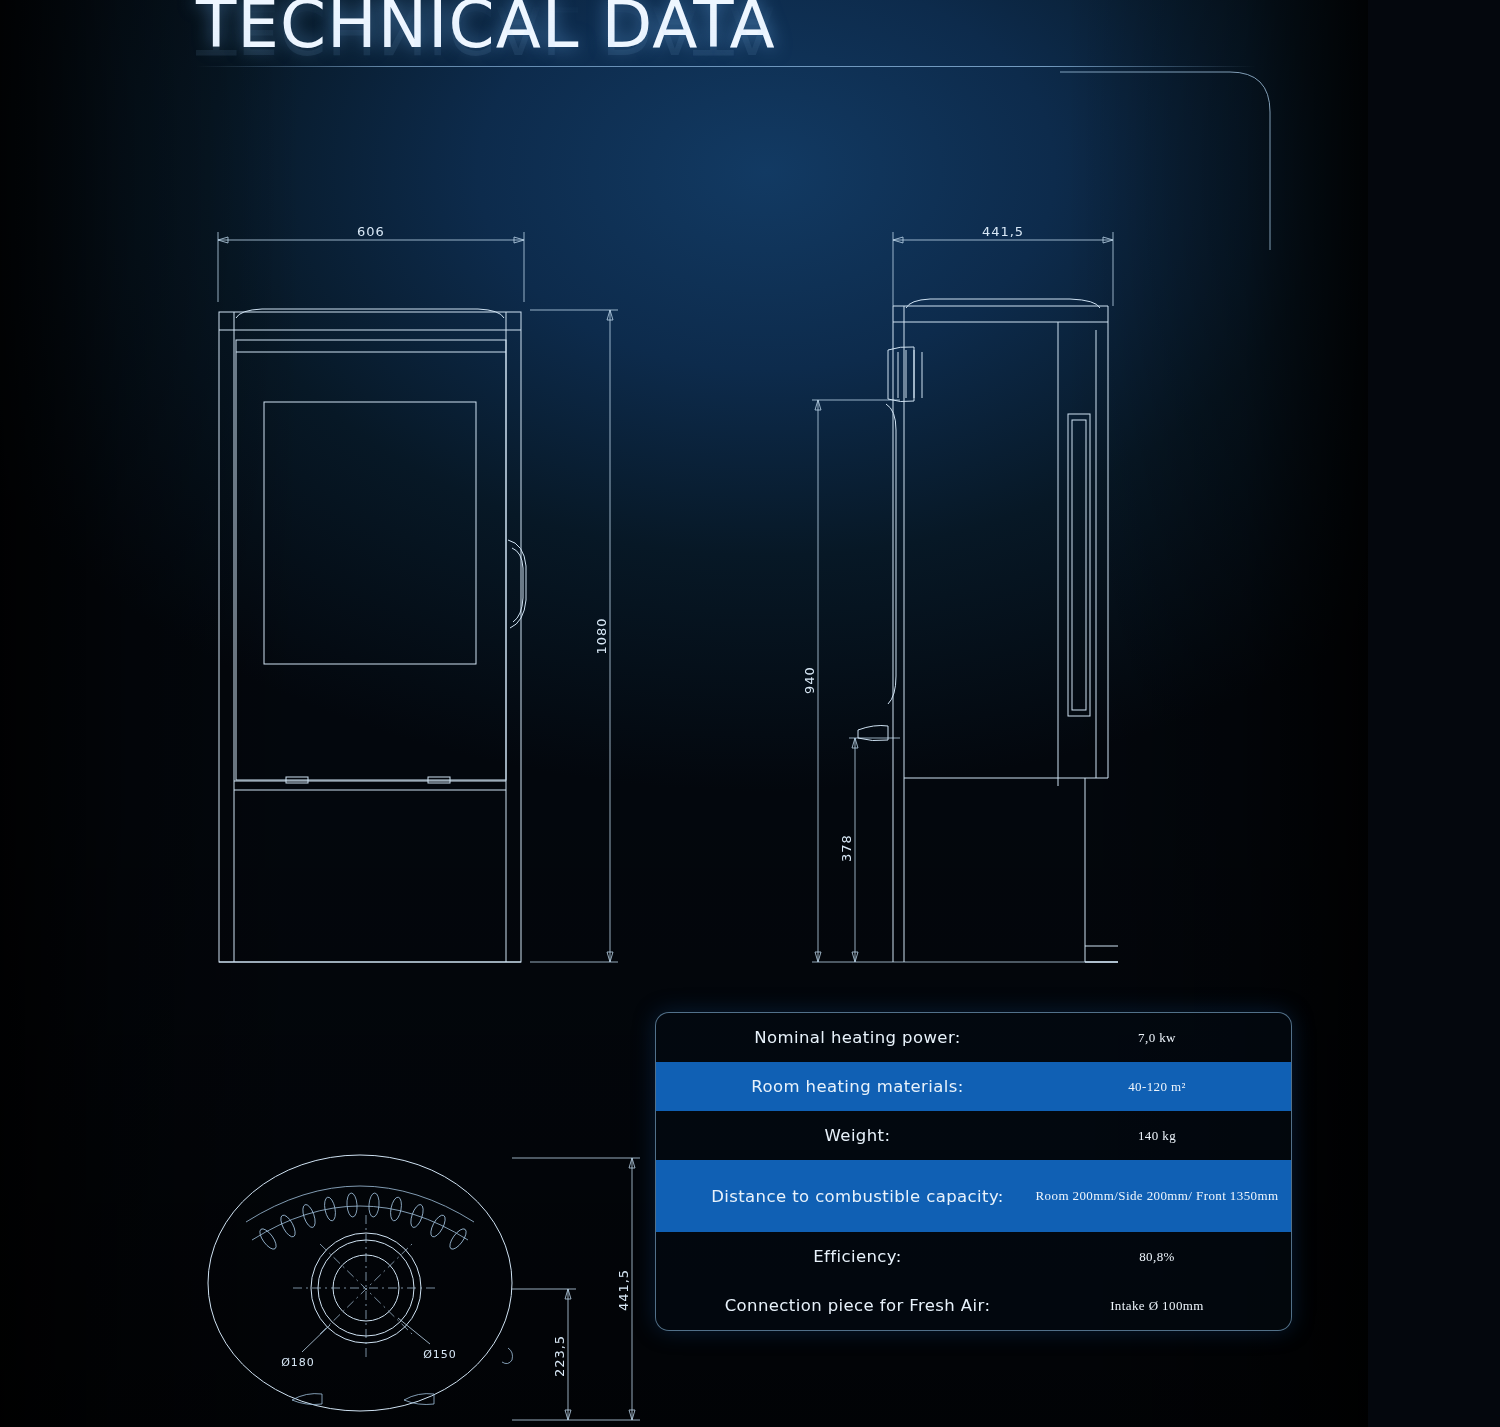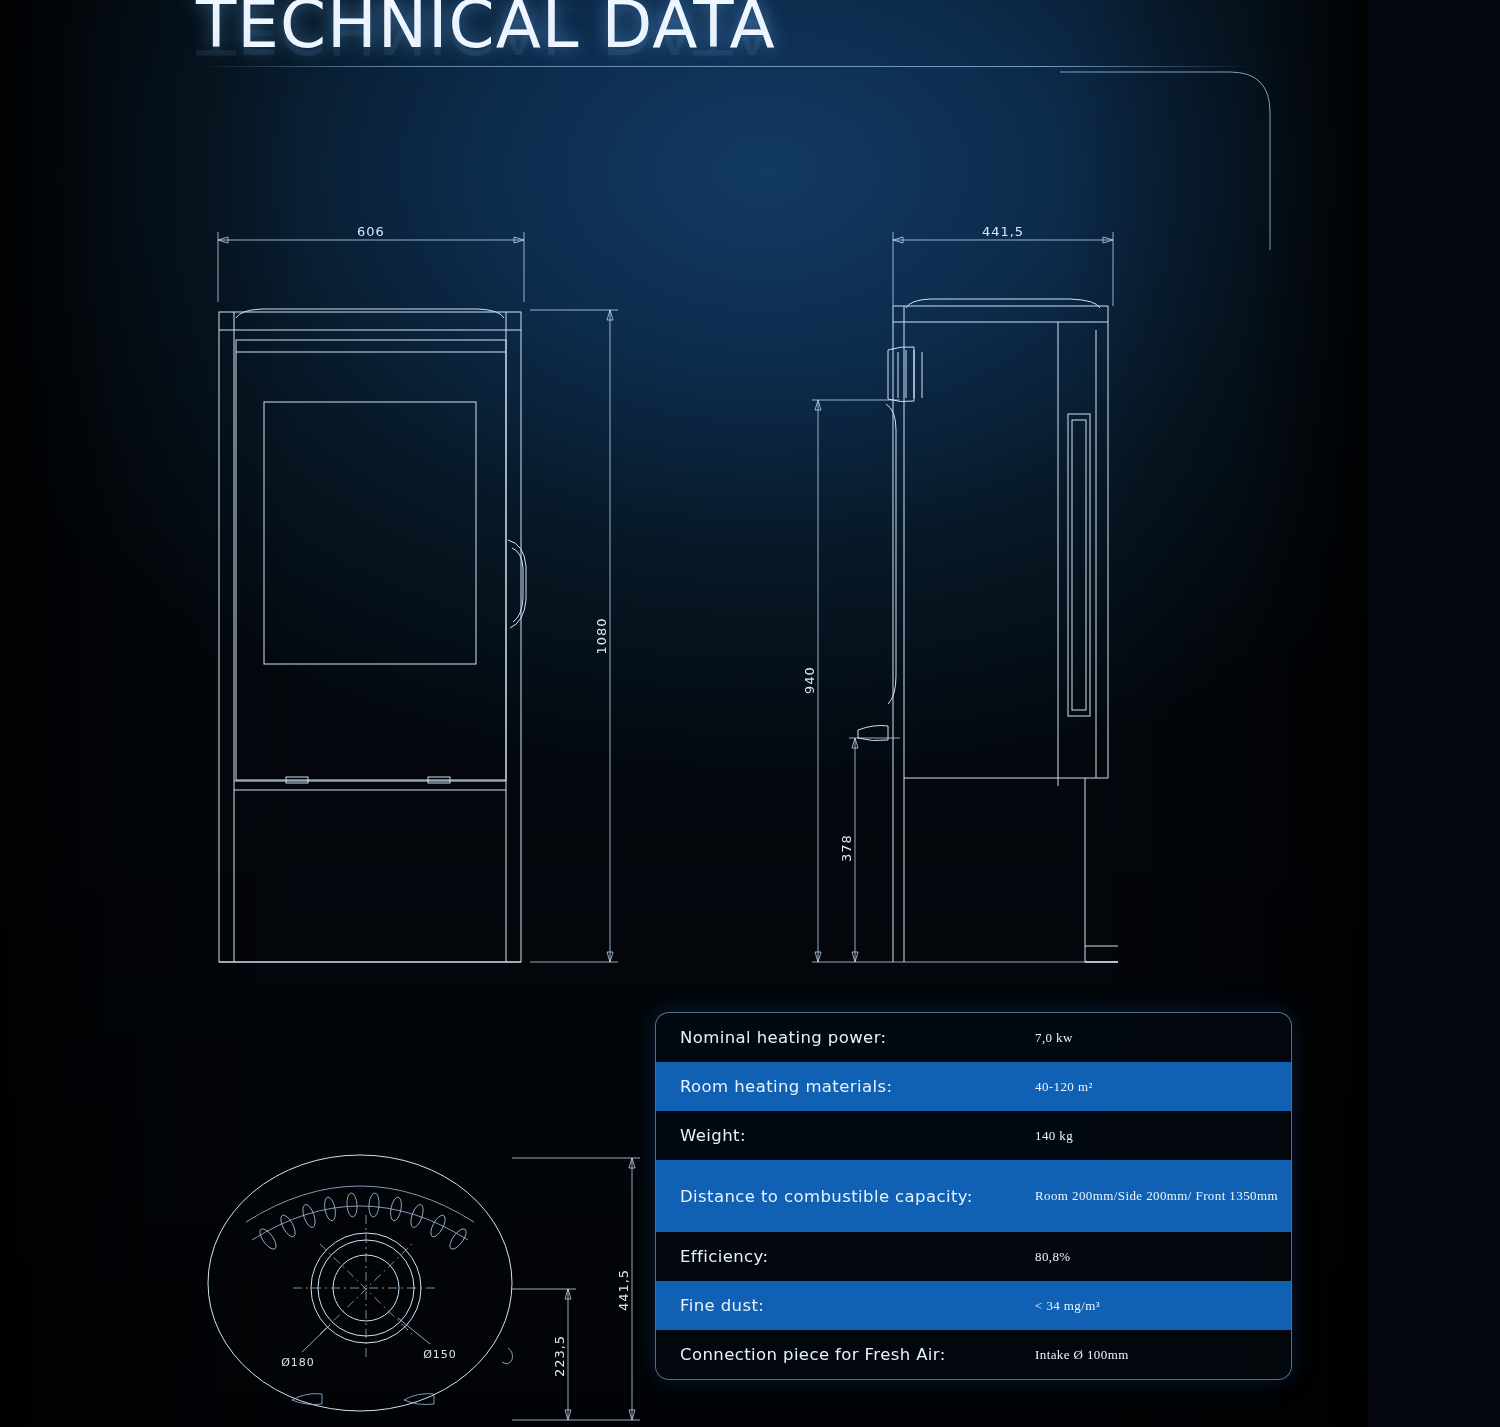--- a/index.html
+++ b/index.html
@@ -64,21 +64,21 @@
 
   
   .spec-table{
     position:absolute;left:655px;top:1012px;width:635px;
     border:1px solid rgba(150,200,240,0.55);
     border-radius:14px;
     overflow:hidden;
     background:rgba(4,10,18,0.55);
     box-shadow:0 0 22px rgba(20,70,130,0.35);
   }
-  .spec-row{display:flex;align-items:center;min-height:49px;}
+  .spec-row{display:flex;align-items:center;min-height:49px;text-align:center;}
   .spec-row.alt{background:#1060b4;}
   .spec-row.plain{background:rgba(6,13,22,0.2);}
   .spec-label{
     flex:0 0 355px;
     padding:9px 0 9px 24px;
     color:#e8f2fb;font-size:16.5px;letter-spacing:0.4px;
     font-family:"DejaVu Sans", sans-serif;
   }
   .spec-value{
     flex:1;
@@ -266,24 +266,20 @@
     <div class="spec-row alt" style="min-height:72px;">
       <div class="spec-label">Distance to combustible capacity:</div>
       <div class="spec-value">Room 200mm/Side 200mm/ Front 1350mm</div>
     </div>
 
     <div class="spec-row plain">
       <div class="spec-label">Efficiency:</div>
       <div class="spec-value">80,8%</div>
     </div>
 
-    <div class="spec-row alt">
-      <div class="spec-label">Fine dust:</div>
-      <div class="spec-value">&lt; 34 mg/m³</div>
-    </div>
 
     <div class="spec-row plain">
       <div class="spec-label">Connection piece for Fresh Air:</div>
       <div class="spec-value">Intake Ø 100mm</div>
     </div>
 
   </div>
 
 </div>
 

